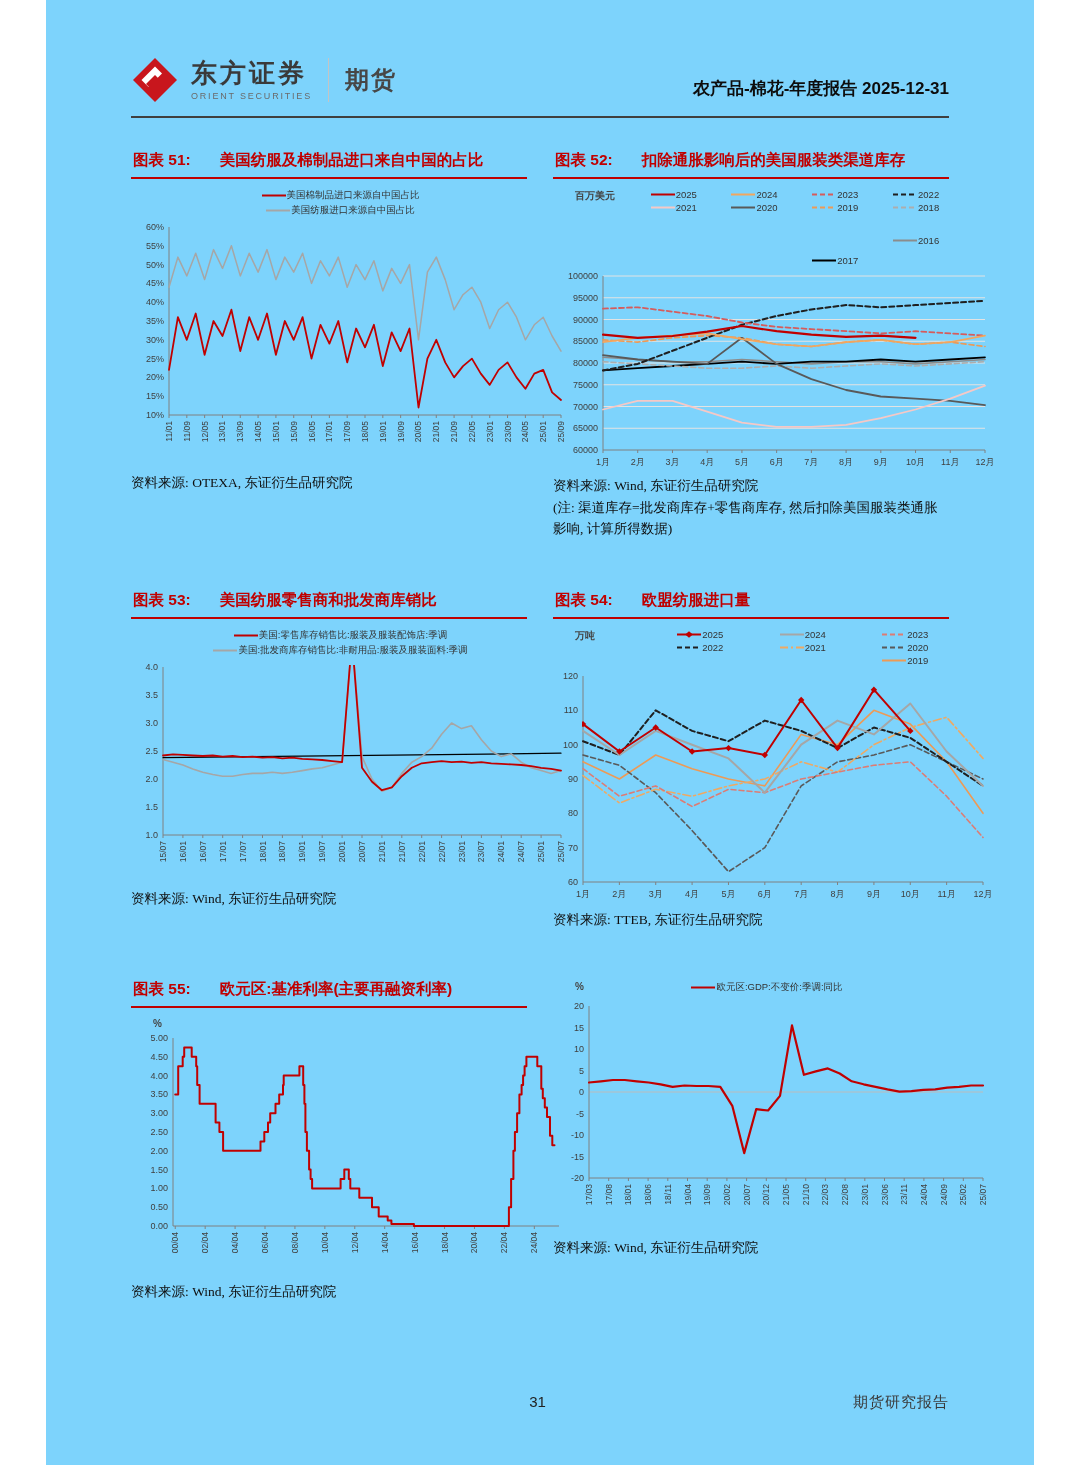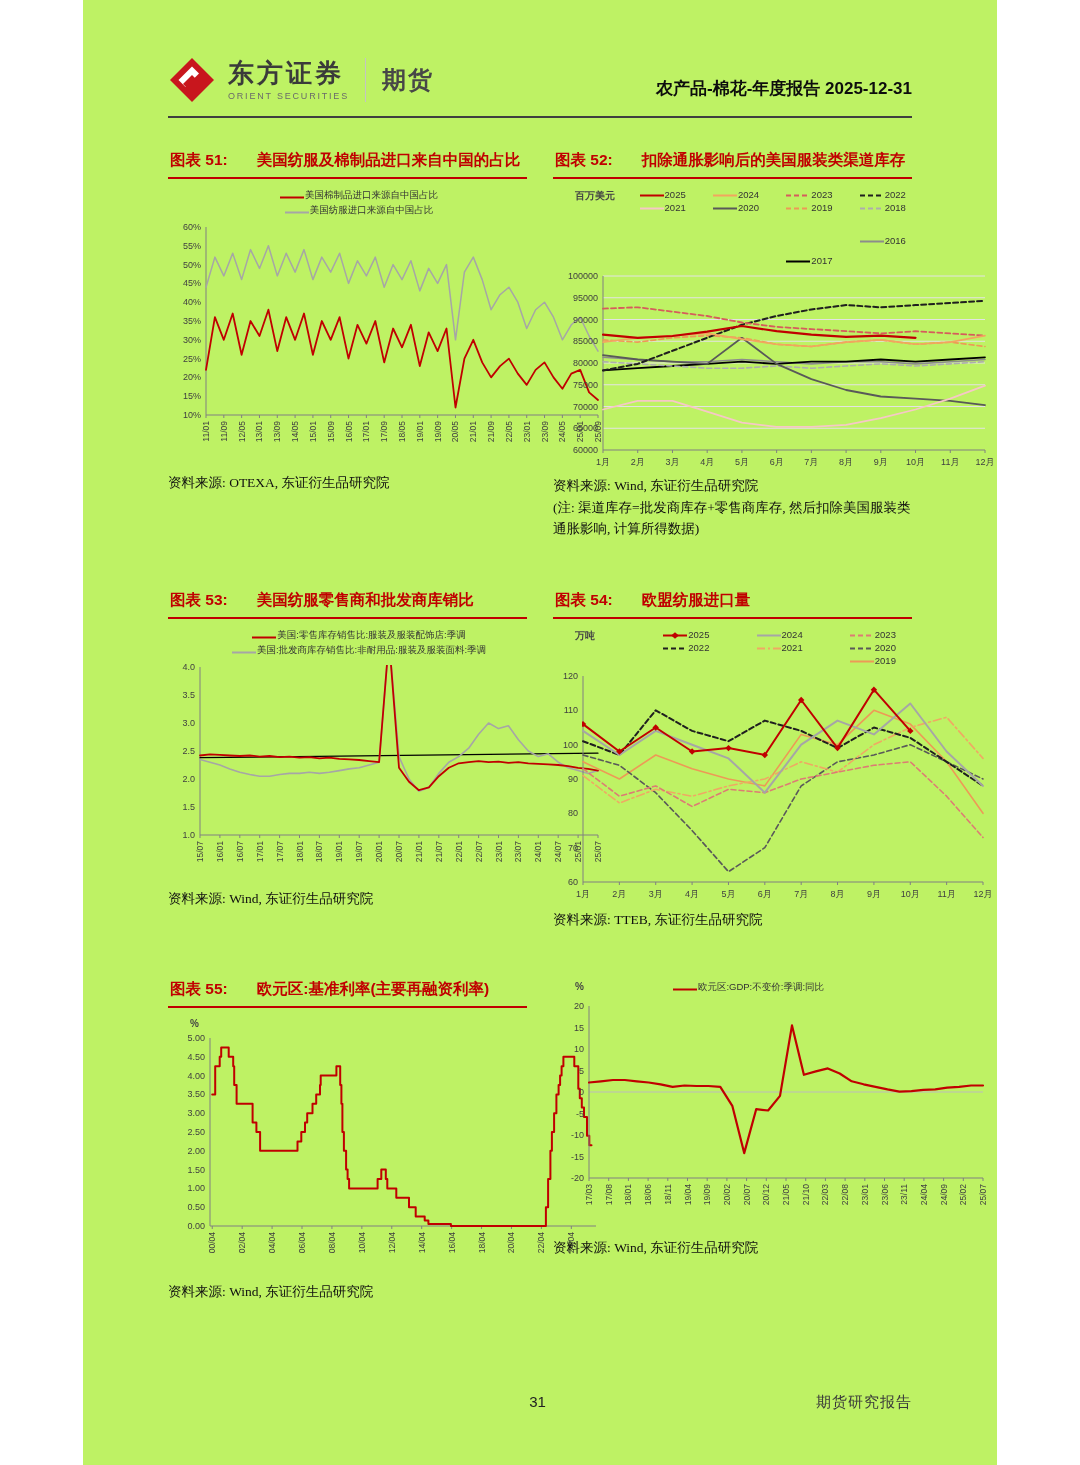--- a/index.html
+++ b/index.html
@@ -1,16 +1,16 @@
 <!DOCTYPE html>
 <html><head>
 <meta charset="utf-8">
 <style>
   html,body{margin:0;padding:0;background:#ffffff;}
-  .page{width:914px;height:1465px;margin:0 auto;background:#bef264;position:relative;
+  .page{width:988px;height:1465px;margin:0 auto;background:#7dd3fc;position:relative;
         font-family:"Liberation Sans","DejaVu Sans",sans-serif;color:#1a1a1a;box-sizing:border-box;overflow:hidden;}
   
   .hdr{display:flex;justify-content:space-between;align-items:flex-end;padding:56px 85px 12px;}
   .brand{display:flex;align-items:center;}
   .logo{width:48px;height:48px;margin-right:12px;flex:0 0 auto;}
   .brand-txt{display:flex;flex-direction:column;justify-content:center;}
   .brand-cn{font-size:26px;font-weight:bold;color:#3a3a3a;letter-spacing:3px;line-height:1.1;}
   .brand-en{font-size:9px;color:#6a6a6a;letter-spacing:1.8px;margin-top:3px;}
   .vdiv{width:1px;height:44px;background:#c4c4c4;margin:0 16px;}
   .brand-tag{font-size:24px;font-weight:bold;color:#474747;letter-spacing:2px;}
@@ -18,21 +18,21 @@
   .hrule{margin:0 85px;border-top:2px solid #3f3f3f;}
   
   .figures{display:grid;grid-template-columns:1fr 1fr;column-gap:26px;row-gap:50px;padding:32px 85px 0;}
   .figure{min-width:0;}
   .ftitle{display:flex;gap:29px;color:#C00000;font-weight:bold;font-size:15.5px;
           border-bottom:2px solid #C00000;padding:0 0 6px 2px;margin-bottom:8px;white-space:nowrap;}
   .chart-head{display:flex;align-items:flex-start;min-height:14px;}
   .unit{font-size:10px;color:#444;white-space:nowrap;margin:2px 0 0 22px;flex:0 0 auto;font-weight:bold;}
   .legend{flex:1;display:flex;flex-wrap:wrap;justify-content:center;align-items:center;
           column-gap:14px;row-gap:2px;font-size:9.5px;color:#333;padding:2px 0;min-width:0;}
-  .legend-item{display:flex;align-items:flex-end;white-space:nowrap;}
+  .legend-item{display:flex;align-items:center;white-space:nowrap;}
   .chart-mount{line-height:0;}
   .source{font-family:"Liberation Serif","DejaVu Serif",serif;font-size:13.5px;color:#0f0f0f;margin-top:5px;}
   .note{font-family:"Liberation Serif","DejaVu Serif",serif;font-size:13.5px;color:#0f0f0f;margin-top:3px;line-height:1.55;}
   
   .footer{position:absolute;left:80px;right:85px;bottom:52px;height:20px;}
   .pagenum{position:absolute;left:50%;transform:translateX(-50%);font-size:15px;color:#222;}
   .footer-right{position:absolute;right:0;top:0;font-family:"Liberation Serif","DejaVu Serif",serif;
                 font-size:15px;color:#3a3a3a;letter-spacing:1px;}
   svg text{font-family:"Liberation Sans","DejaVu Sans",sans-serif;}
 </style>

